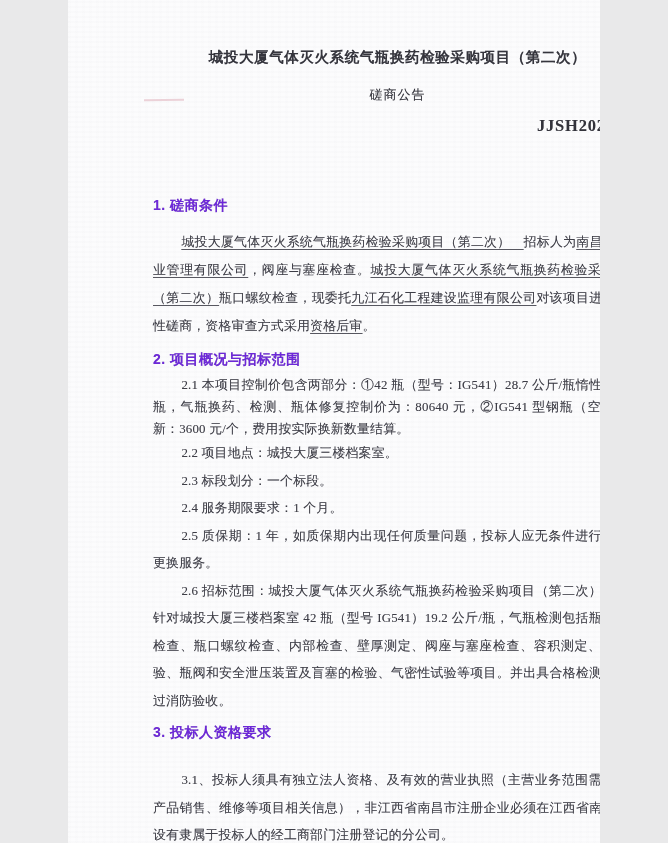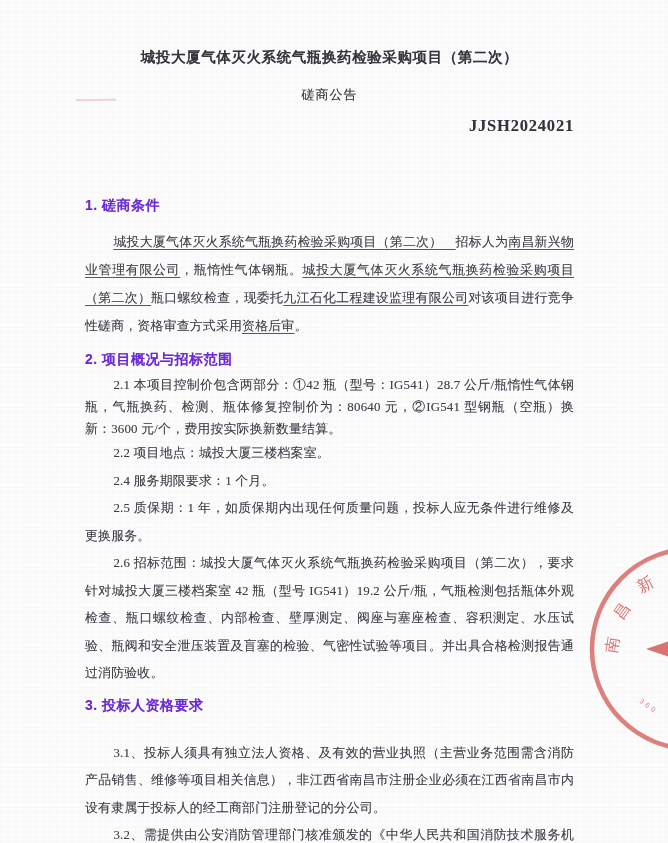--- a/index.html
+++ b/index.html
@@ -1,18 +1,18 @@
 <!DOCTYPE html>
 <html><head>
 <meta charset="utf-8">
 <style>
   html,body{margin:0;padding:0;background:#e9e9ea;}
   .page{
     position:relative;
-    width:668px;height:843px;
+    width:532px;height:843px;
     margin:0 auto;
     background:#fcfcfd;
     overflow:hidden;
     font-family:"Liberation Serif","DejaVu Serif",serif;
     color:#3e3e47;
   }
   
   .page::before{
     content:"";
     position:absolute;inset:0;
@@ -87,26 +87,27 @@
   <div class="artifact-line"></div>
 
   <div class="content">
 
     <div class="doc-title">城投大厦气体灭火系统气瓶换药检验采购项目（第二次）</div>
     <div class="doc-subtitle">磋商公告</div>
     <div class="doc-number">JJSH2024021</div>
 
     <h2 class="sec-heading h-1">1. 磋商条件</h2>
 
-    <p class="para p-cond"><span class="u">城投大厦气体灭火系统气瓶换药检验采购项目（第二次）　</span><span>招标人为</span><span class="u">南昌新兴物业管理有限公司</span><span>，瓶惰性气体钢瓶。</span><span class="u">城投大厦气体灭火系统气瓶换药检验采购项目（第二次）</span><span>瓶口螺纹检查，现委托</span><span class="u">九江石化工程建设监理有限公司</span><span>对该项目进行竞争性磋商，资格审查方式采用</span><span class="u">资格后审</span><span>。</span></p>
+    <p class="para p-cond"><span class="u">城投大厦气体灭火系统气瓶换药检验采购项目（第二次）　</span><span>招标人为</span><span class="u">南昌新兴物业管理有限公司</span><span>，阀座与塞座检查。</span><span class="u">城投大厦气体灭火系统气瓶换药检验采购项目（第二次）</span><span>瓶口螺纹检查，现委托</span><span class="u">九江石化工程建设监理有限公司</span><span>对该项目进行竞争性磋商，资格审查方式采用</span><span class="u">资格后审</span><span>。</span></p>
 
     <h2 class="sec-heading h-2">2. 项目概况与招标范围</h2>
 
     <p class="para p-tight">2.1 本项目控制价包含两部分：①42 瓶（型号：IG541）28.7 公斤/瓶惰性气体钢瓶，气瓶换药、检测、瓶体修复控制价为：80640 元，②IG541 型钢瓶（空瓶）换新：3600 元/个，费用按实际换新数量结算。</p>
     <p class="para">2.2 项目地点：城投大厦三楼档案室。</p>
+    <p class="para">2.3 标段划分：一个标段。</p>
     <p class="para">2.4 服务期限要求：1 个月。</p>
     <p class="para">2.5 质保期：1 年，如质保期内出现任何质量问题，投标人应无条件进行维修及更换服务。</p>
     <p class="para">2.6 招标范围：城投大厦气体灭火系统气瓶换药检验采购项目（第二次），要求针对城投大厦三楼档案室 42 瓶（型号 IG541）19.2 公斤/瓶，气瓶检测包括瓶体外观检查、瓶口螺纹检查、内部检查、壁厚测定、阀座与塞座检查、容积测定、水压试验、瓶阀和安全泄压装置及盲塞的检验、气密性试验等项目。并出具合格检测报告通过消防验收。</p>
 
     <h2 class="sec-heading h-3">3. 投标人资格要求</h2>
 
     <p class="para p-31">3.1、投标人须具有独立法人资格、及有效的营业执照（主营业务范围需含消防产品销售、维修等项目相关信息），非江西省南昌市注册企业必须在江西省南昌市内设有隶属于投标人的经工商部门注册登记的分公司。</p>
     <p class="para">3.2、需提供由公安消防管理部门核准颁发的《中华人民共和国消防技术服务机构资质</p>
 
   </div>

